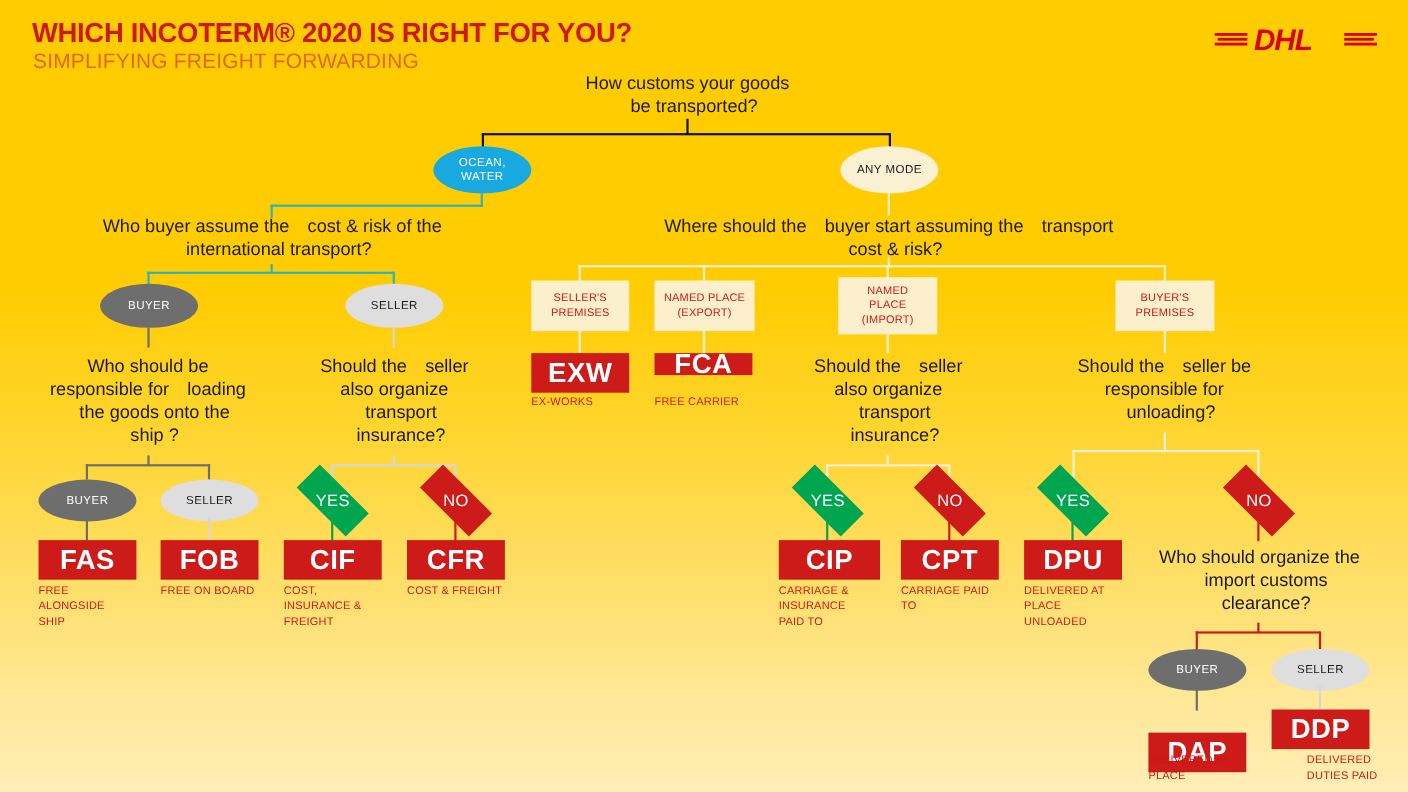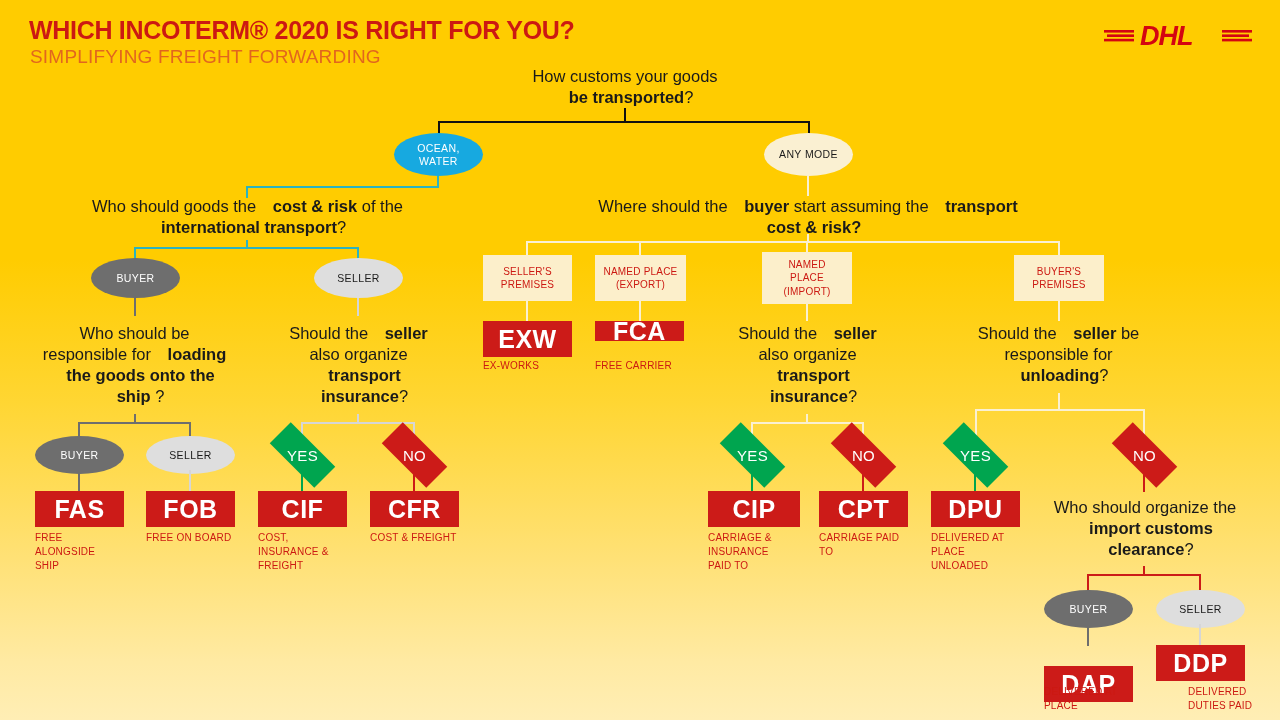--- a/index.html
+++ b/index.html
@@ -42,21 +42,21 @@
   .ln.grayL  { background: #D6D6D6; }
   .ln.green  { background: #00A54F; }
   .ln.red    { background: #CC1B18; }
 
   
   .q {
     text-align: center; color: #1A1A1A;
     font-size: 16.5px; line-height: 21px;
     font-weight: normal;
   }
-  .q b { font-weight: bold; padding-left: 12px; }
+  .q b { font-weight: normal; padding-left: 12px; }
 
   
   .ell {
     display: flex; align-items: center; justify-content: center;
     text-align: center; border-radius: 50%;
     font-size: 10.5px; letter-spacing: 0.4px;
     line-height: 13px; font-weight: normal;
   }
   .ell.blue  { background: #17A9E0; color: #FFFFFF; }
   .ell.cream { background: #FAF0D2; color: #1A1A1A; }
@@ -132,21 +132,21 @@
   </div>
   <div class="abs ell cream" style="left:764px; top:133px; width:89px; height:43px;">
     <span>ANY MODE</span>
   </div>
 
   <div class="abs ln teal" style="left:437px; top:176px; width:2px; height:12px;"></div>
   <div class="abs ln teal" style="left:246px; top:186px; width:193px; height:2px;"></div>
   <div class="abs ln teal" style="left:246px; top:186px; width:2px; height:12px;"></div>
 
   <div class="abs q" style="left:55px; top:196px; width:385px;">
-    <span>Who should goods the </span><b>cost &amp; risk</b><span> of the</span><br>
+    <span>Who buyer assume the </span><b>cost &amp; risk</b><span> of the</span><br>
     <b>international transport</b><span>?</span>
   </div>
 
   <div class="abs ln teal" style="left:246px; top:240px; width:2px; height:8px;"></div>
   <div class="abs ln teal" style="left:134px; top:247px; width:225px; height:2px;"></div>
   <div class="abs ln teal" style="left:134px; top:247px; width:2px; height:12px;"></div>
   <div class="abs ln teal" style="left:357px; top:247px; width:2px; height:12px;"></div>
 
   <div class="abs ell dark" style="left:91px; top:258px; width:89px; height:40px;">
     <span>BUYER</span>

